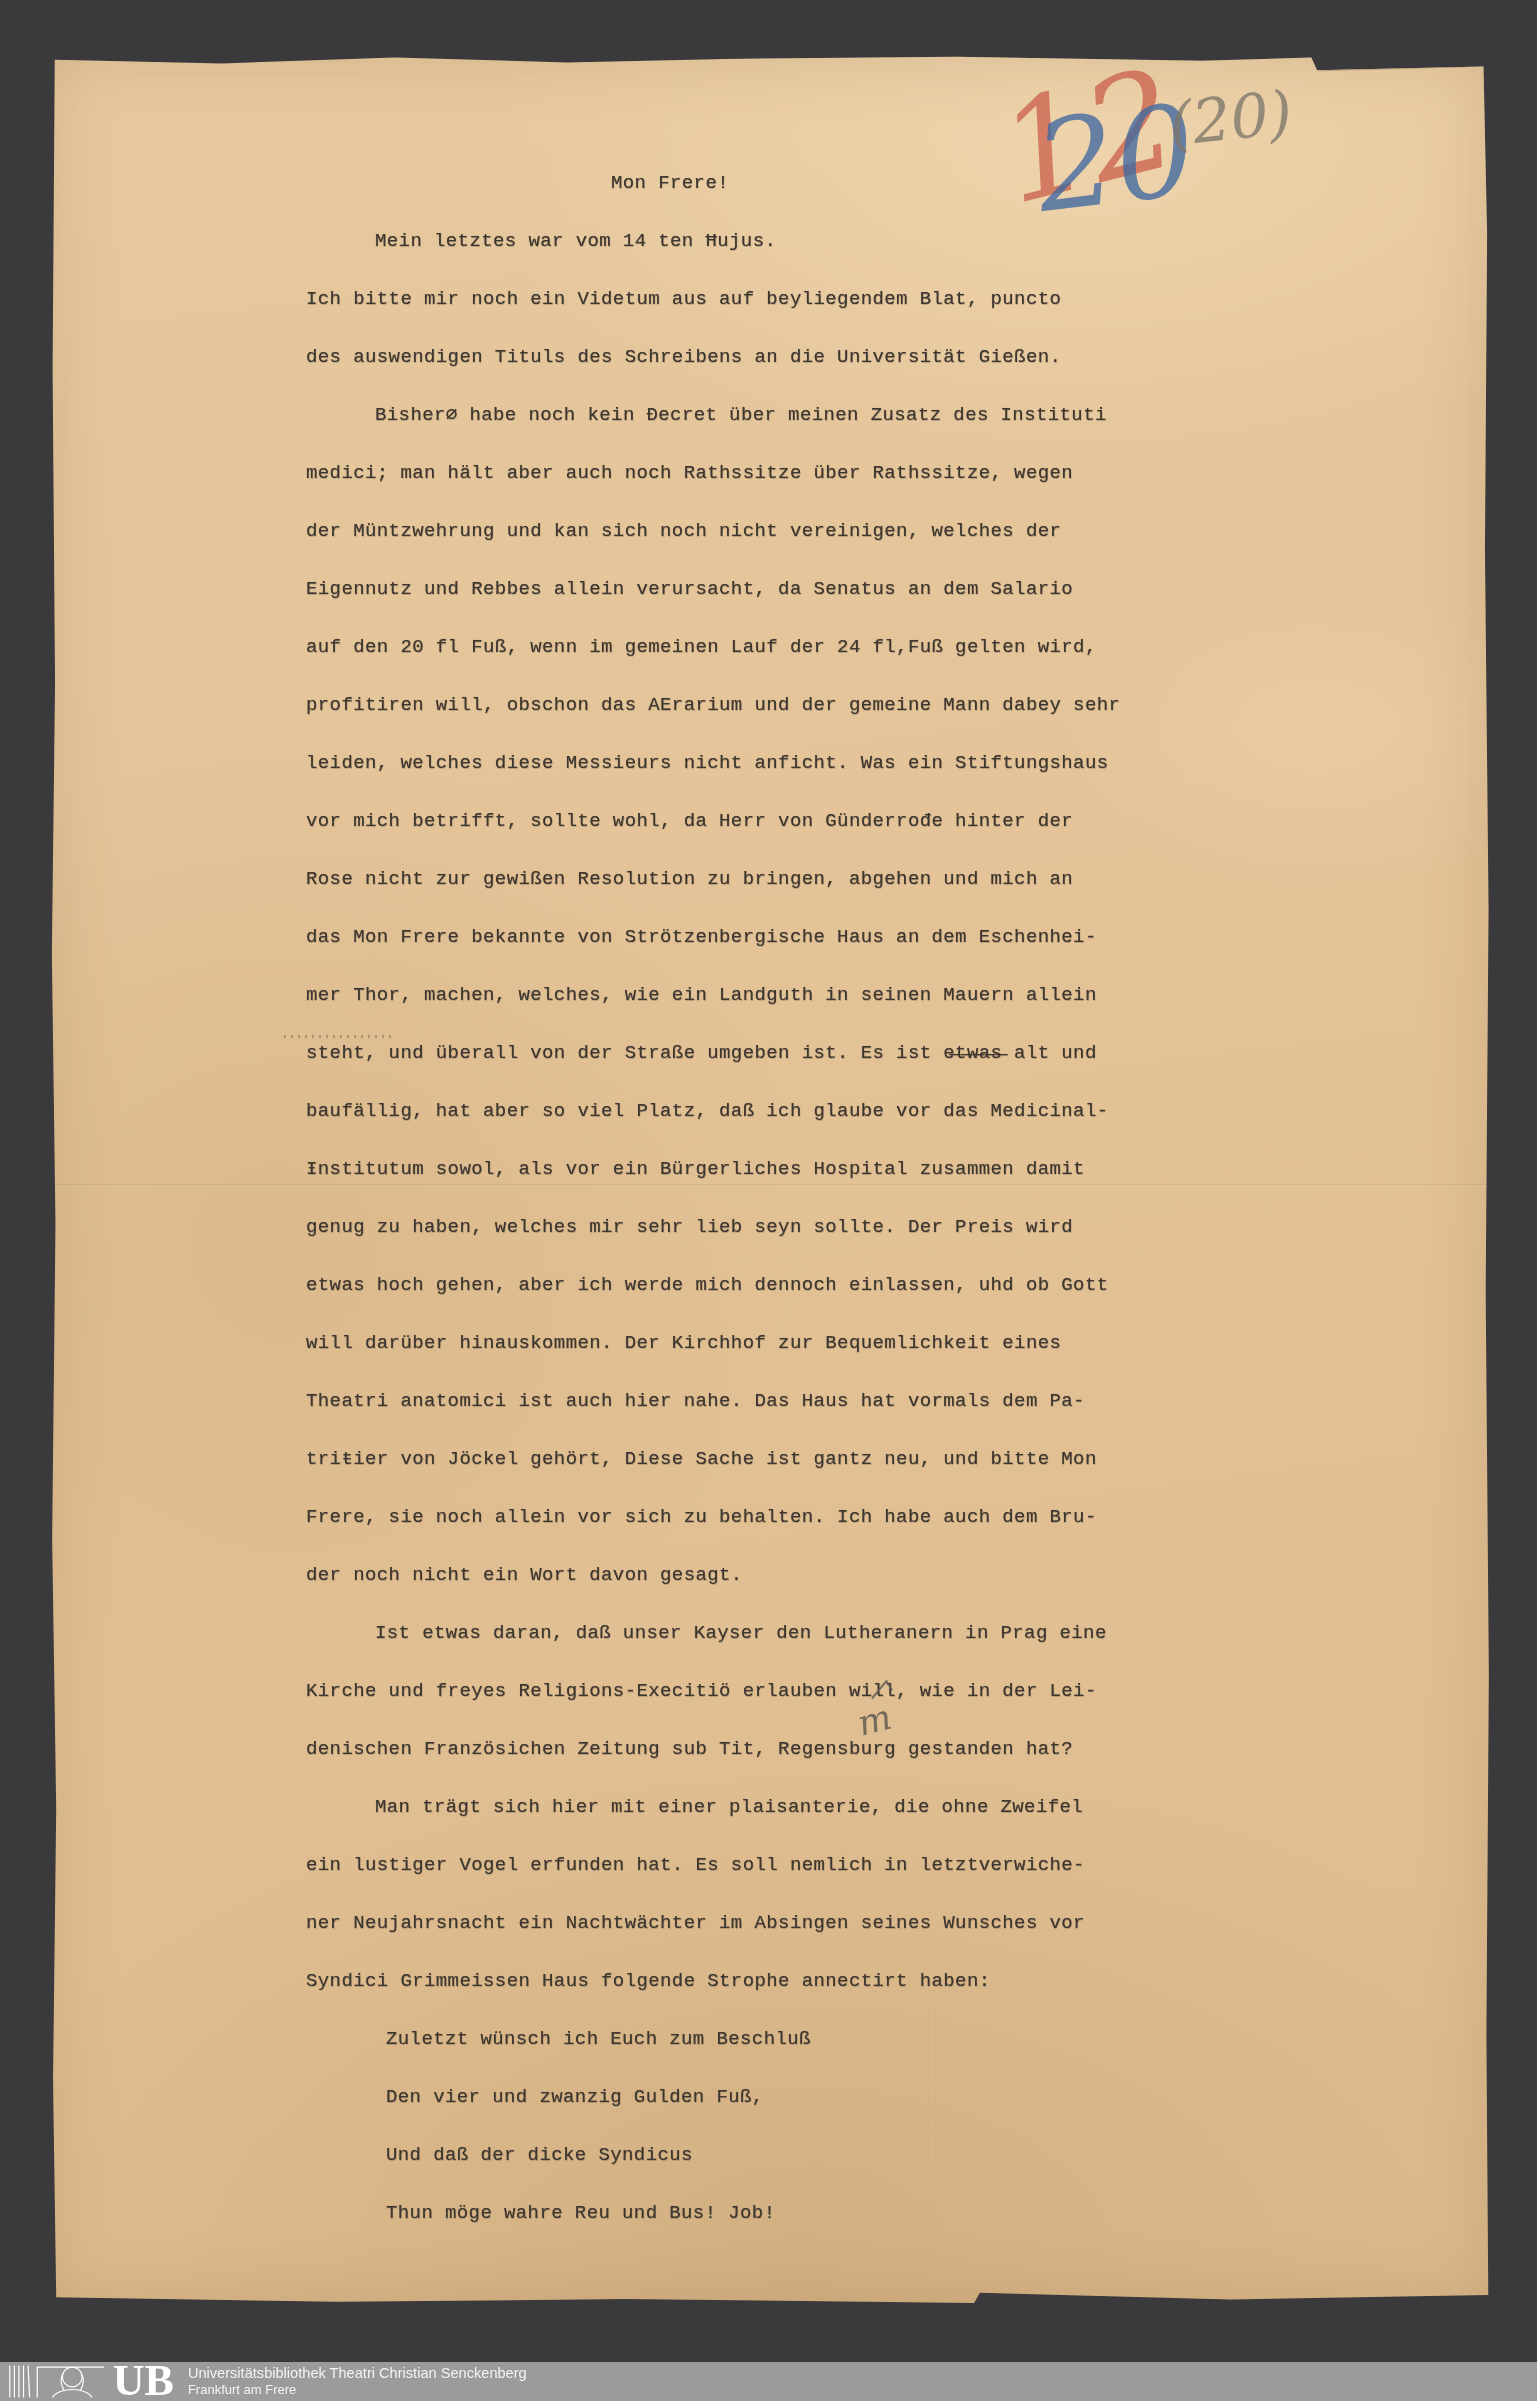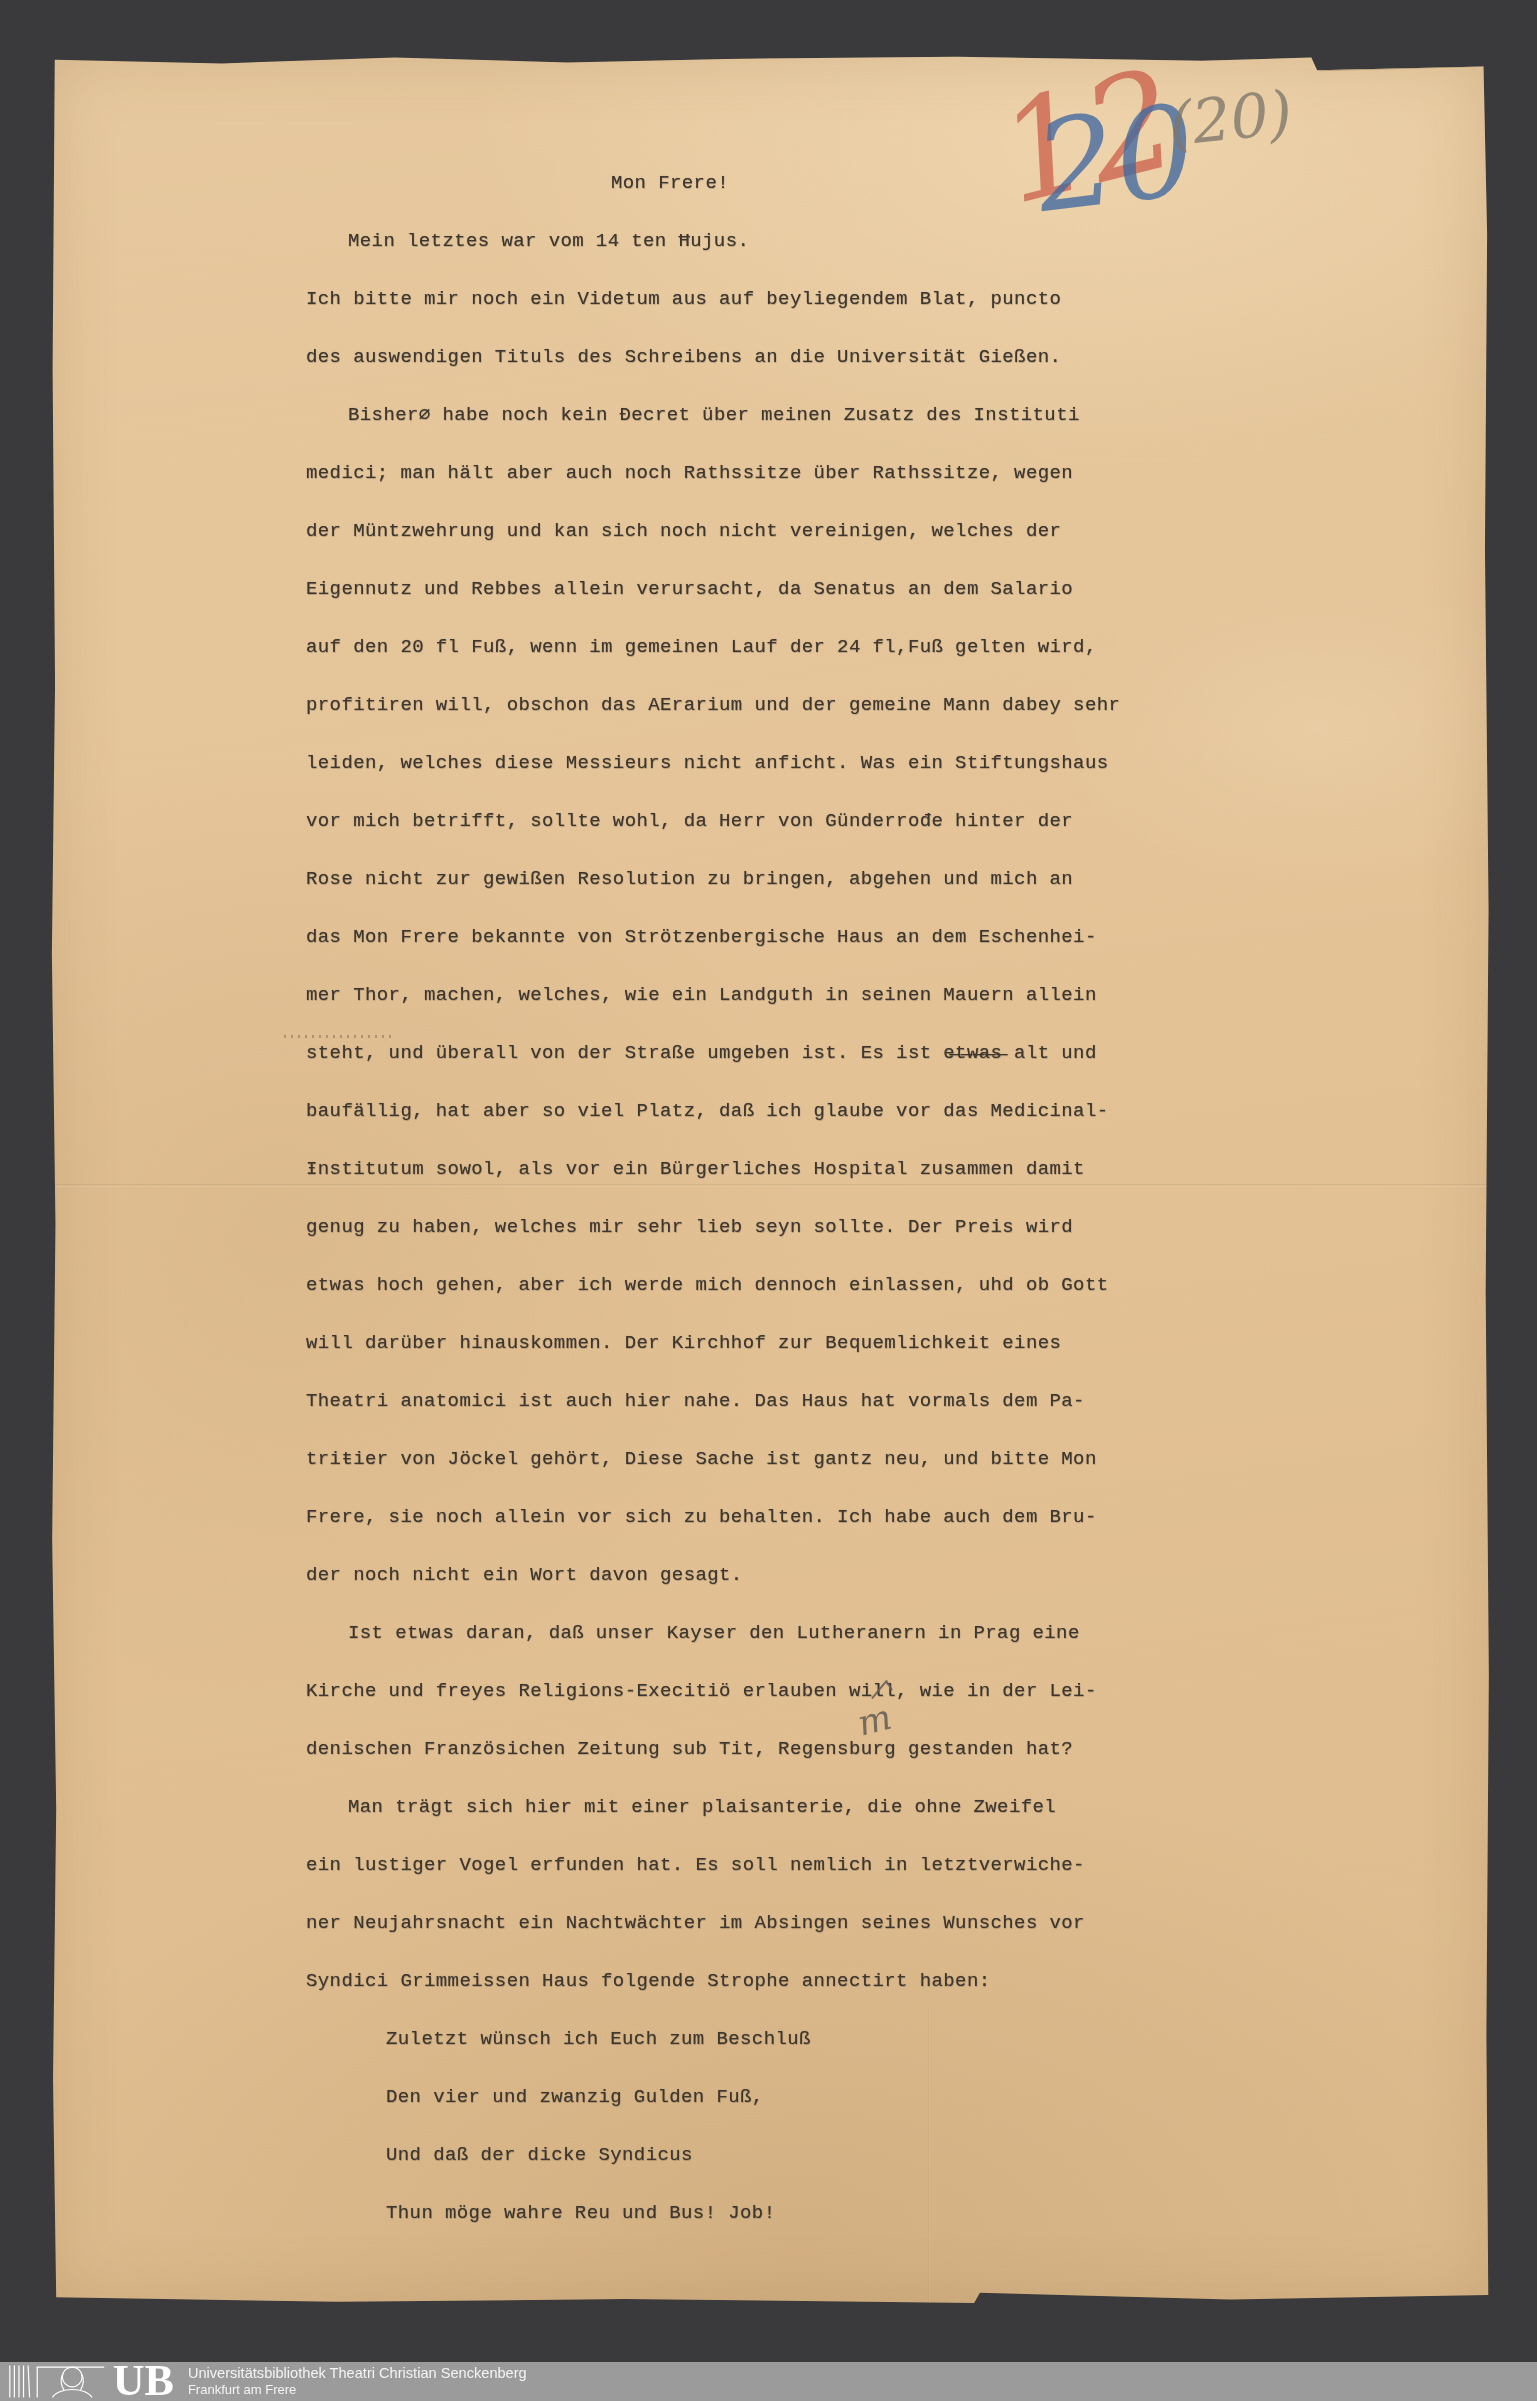--- a/index.html
+++ b/index.html
@@ -54,21 +54,21 @@
   
   .textblock{
     position:absolute;left:257px;top:100px;
     font-family:"Liberation Mono","DejaVu Sans Mono",monospace;
     font-size:19px;line-height:58px;letter-spacing:0.4px;
     color:#3e372f;white-space:pre;
     text-shadow:0 0 0.8px rgba(62,54,45,.55), 0.5px 0.6px 0 rgba(62,54,45,.22);
   }
   .line{height:58px;}
   .line.head{margin-left:305px;}
-  .line.para{margin-left:42px;font-family:Liberation Mono, monospace;}
+  .line.para{margin-left:69px;font-family:Liberation Mono, monospace;}
   .line.poem{margin-left:80px;}
 
   
   .folio{position:absolute;left:952px;top:10.8px;width:200px;height:200px;}
   .folio-red,.folio-blue{
     position:absolute;font-family:"DejaVu Serif",serif;font-style:italic;line-height:1;
   }
   .folio-red{left:0;top:3.1px;font-size:137px;color:rgba(201,90,70,.72);transform:rotate(-14deg);}
   .folio-blue{left:35px;top:31px;font-size:125px;color:rgba(68,106,160,.8);transform:rotate(-7deg);}
   .pencil-number{

